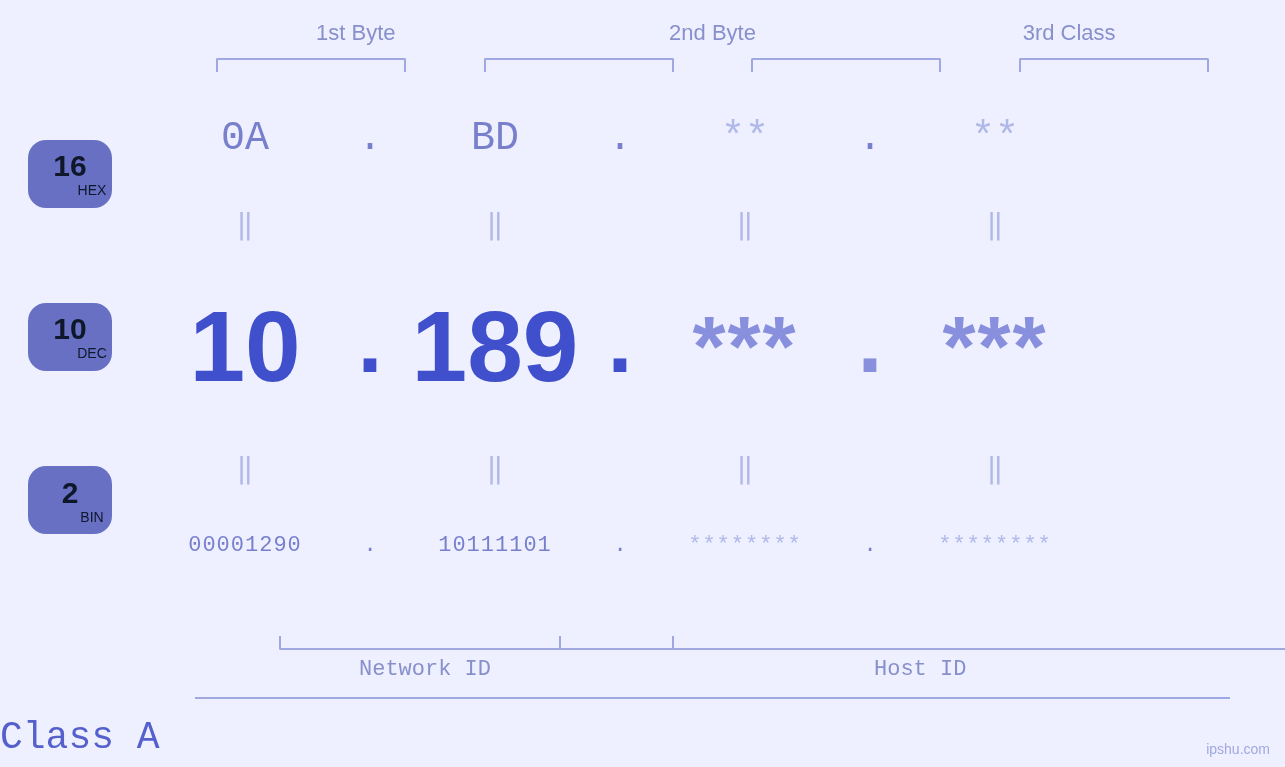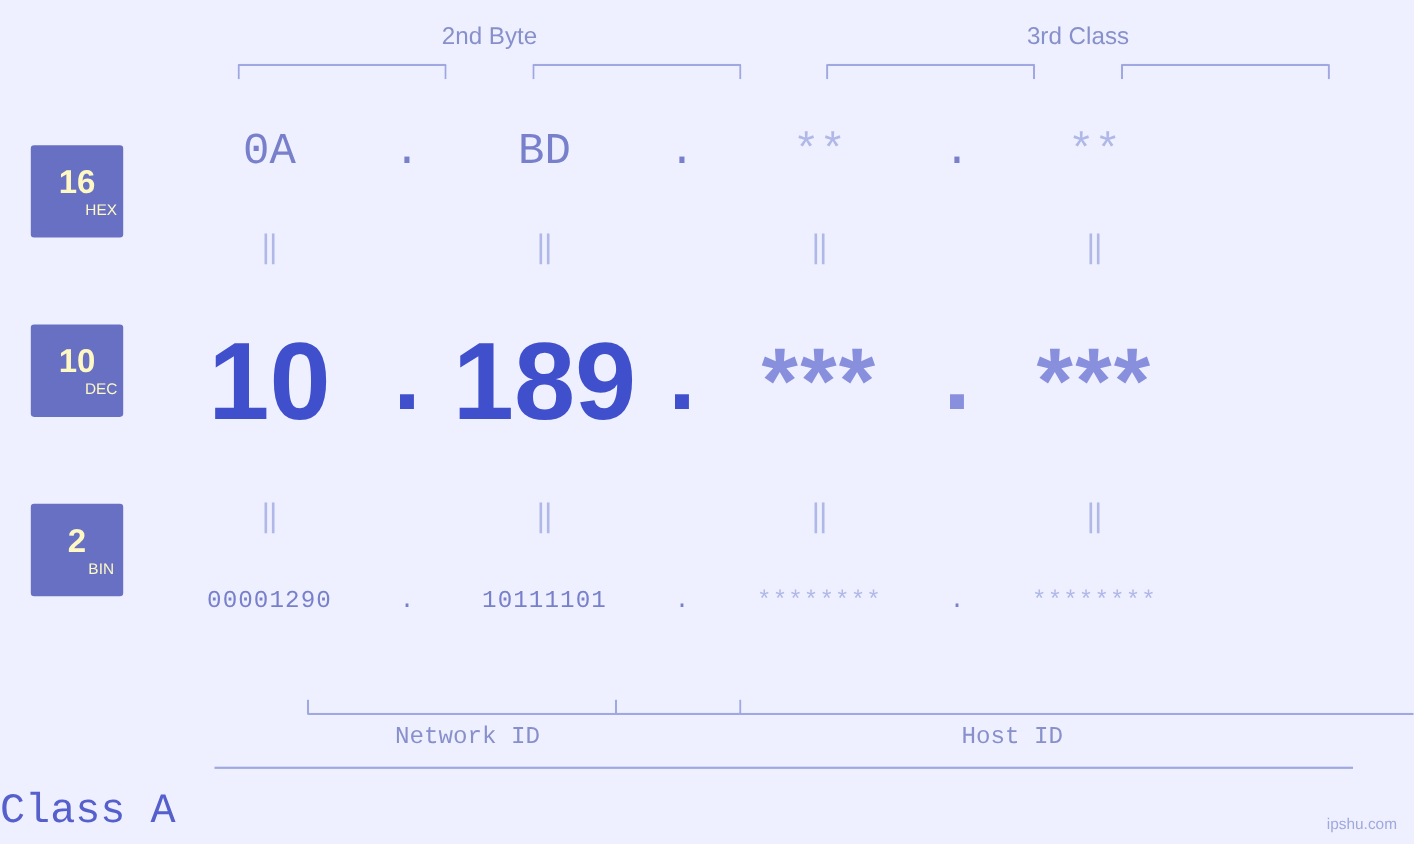--- a/index.html
+++ b/index.html
@@ -72,24 +72,24 @@
       display: flex;
       flex-direction: column;
       justify-content: space-around;
       align-items: center;
       width: 140px;
       padding: 10px 0;
     }
 
     .badge {
       background: #6870c4;
-      color: #fef9c3;
-      border-radius: 3px;
+      color: #0f172a;
+      border-radius: 18px;
       width: 84px;
-      height: 84px;
+      height: 68px;
       display: flex;
       flex-direction: column;
       align-items: center;
       justify-content: center;
       font-family: Arial, sans-serif;
     }
     .badge-num {
       font-size: 30px;
       font-weight: bold;
       line-height: 1.1;
@@ -206,20 +206,21 @@
       font-size: 14px;
       font-family: Arial, sans-serif;
     }
   </style>
 </head>
 <body>
 
 <div class="page">
 
   <div class="byte-headers">
+    <div class="byte-header">1st Byte</div>
     <div class="byte-header">2nd Byte</div>
     <div class="byte-header">3rd Class</div>
   </div>
 
   <div class="bracket-row">
     <div class="bracket"></div>
     <div class="bracket"></div>
     <div class="bracket"></div>
     <div class="bracket"></div>
   </div>

